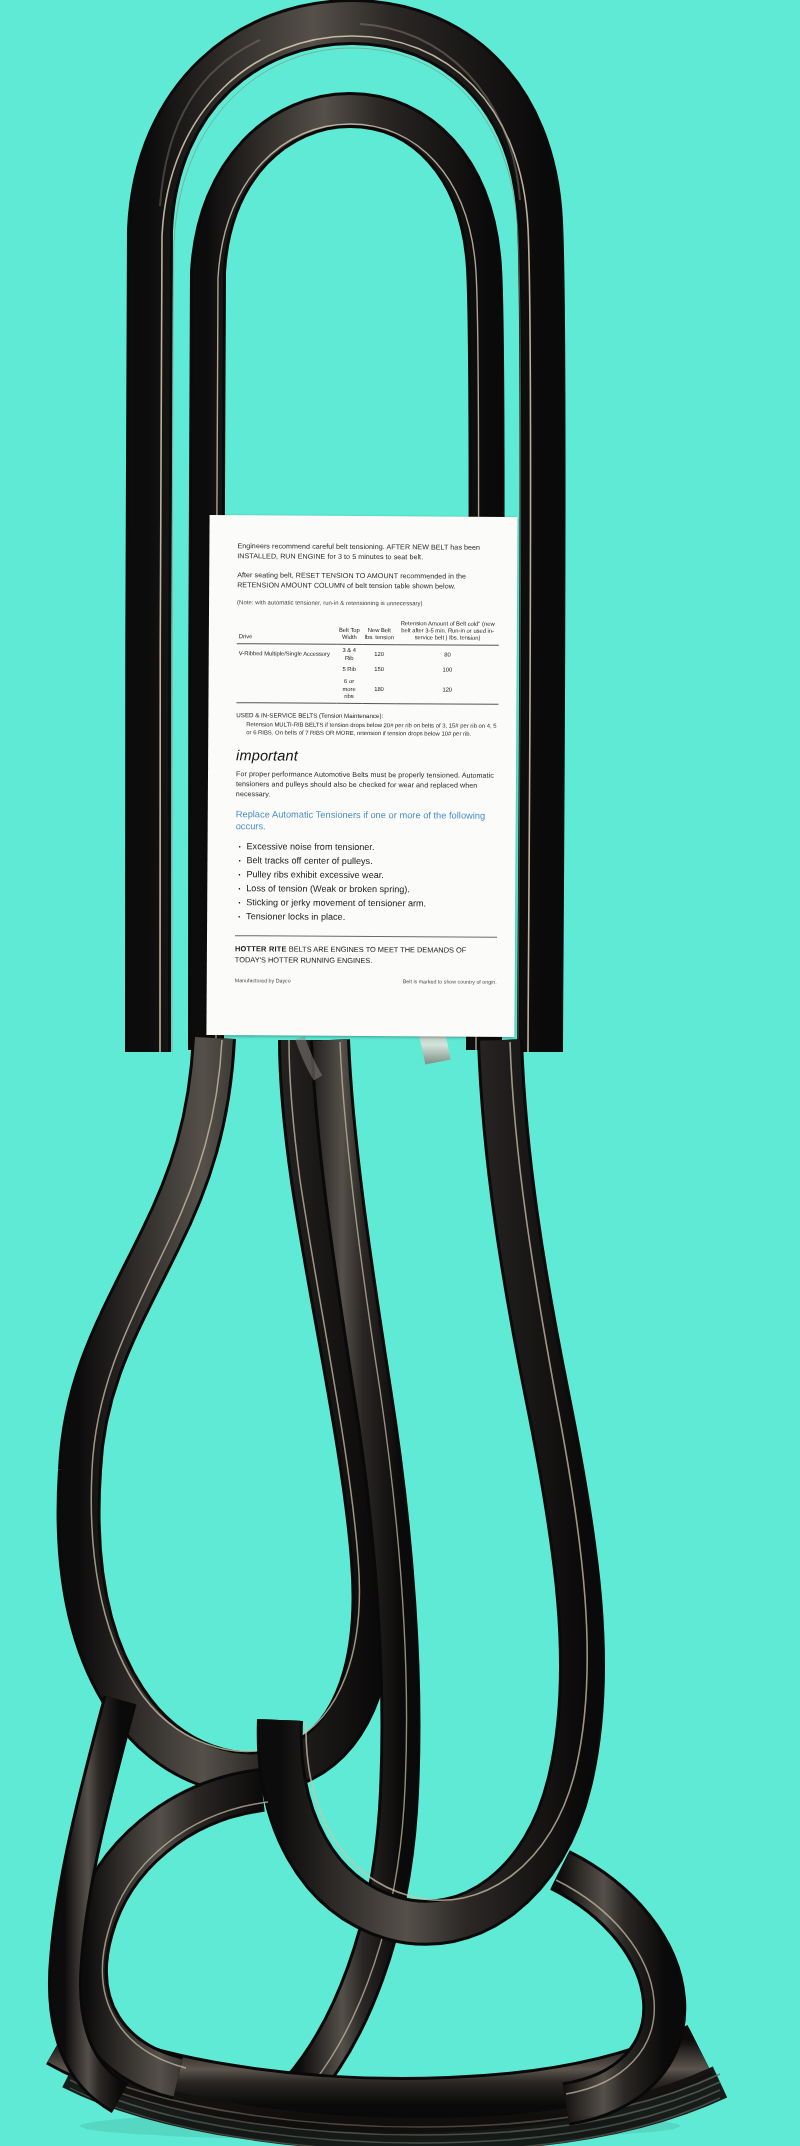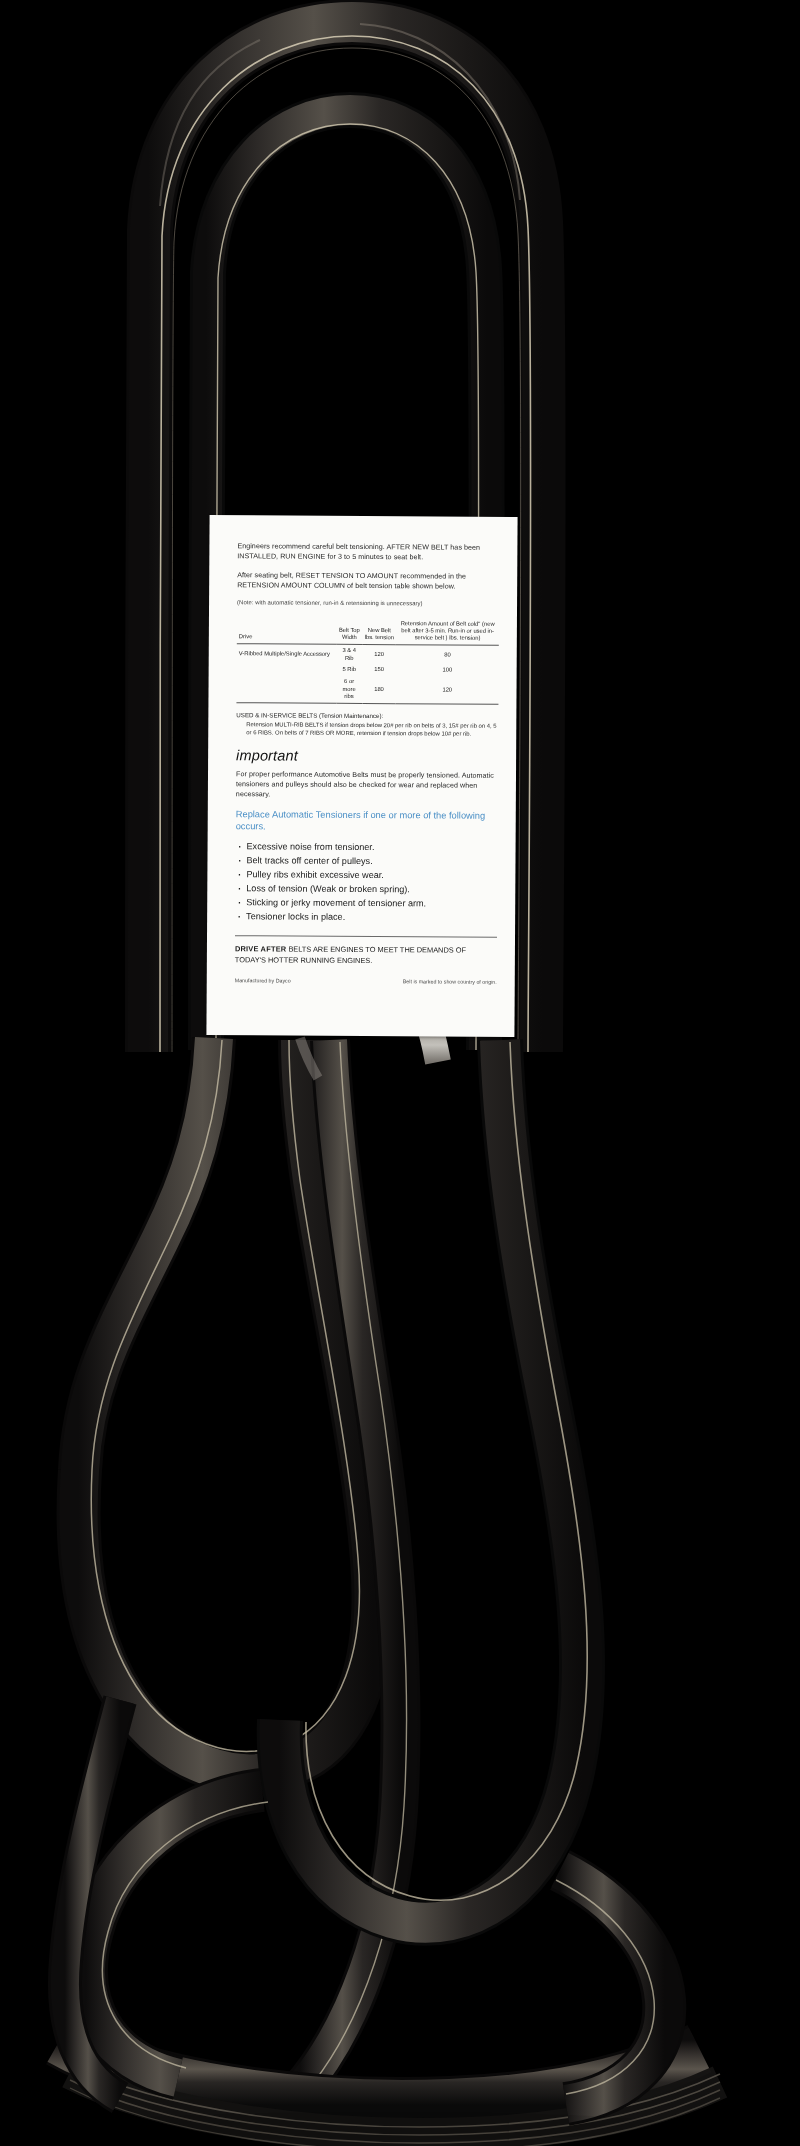--- a/index.html
+++ b/index.html
@@ -11,21 +11,21 @@
     width: 800px;
     height: 2146px;
     font-family: "Liberation Sans", sans-serif;
     overflow: hidden;
   }
 
   #scene {
     position: relative;
     width: 800px;
     height: 2146px;
-    background: #000000;
+    background: #5eead4;
     overflow: hidden;
   }
 
   
   .belt-layer {
     position: absolute;
     left: 0; top: 0;
     width: 800px;
     height: 2146px;
   }
@@ -331,21 +331,21 @@
       <li>Excessive noise from tensioner.</li>
       <li>Belt tracks off center of pulleys.</li>
       <li>Pulley ribs exhibit excessive wear.</li>
       <li>Loss of tension (Weak or broken spring).</li>
       <li>Sticking or jerky movement of tensioner arm.</li>
       <li>Tensioner locks in place.</li>
     </ul>
 
     <hr class="hr-thin">
 
-    <p class="footline"><span class="brand">DRIVE AFTER</span><span> BELTS ARE ENGINES TO MEET  THE DEMANDS OF TODAY'S HOTTER RUNNING ENGINES.</span></p>
+    <p class="footline"><span class="brand">HOTTER RITE</span><span> BELTS ARE ENGINES TO MEET  THE DEMANDS OF TODAY'S HOTTER RUNNING ENGINES.</span></p>
 
     <div class="micro-row">
       <span>Manufactured by Dayco</span>
       <span>Belt is marked to show country of origin.</span>
     </div>
   </div>
 
 </div>
 
 </body></html>

